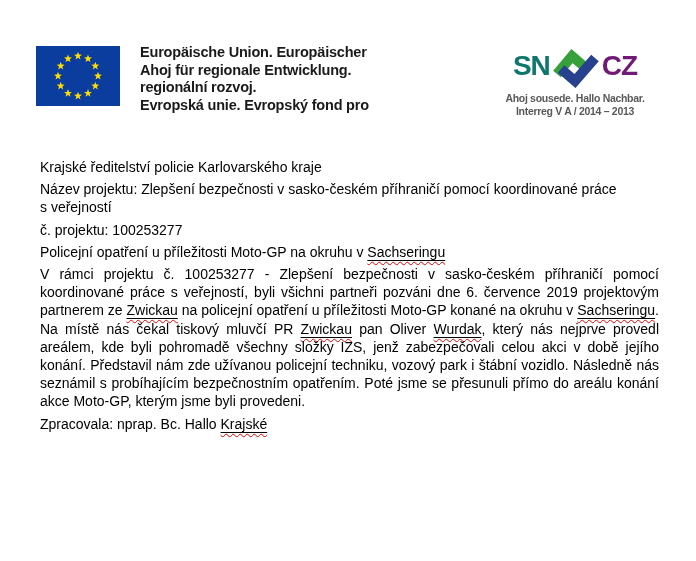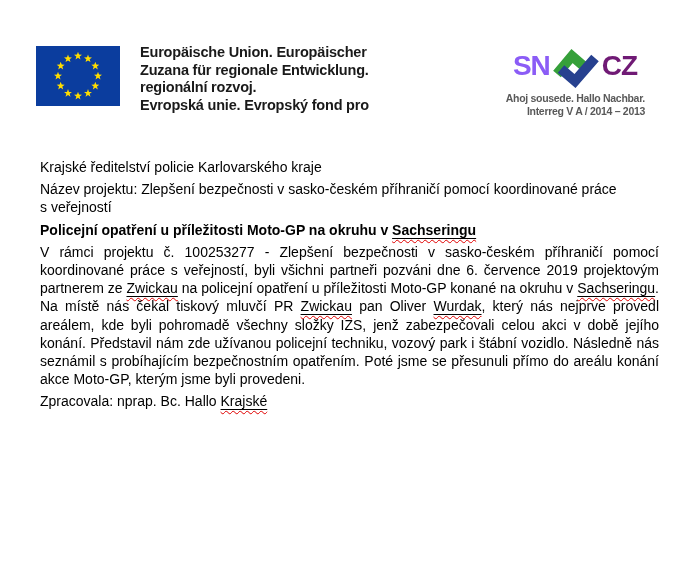--- a/index.html
+++ b/index.html
@@ -14,33 +14,33 @@
     position:absolute; left:140px; top:44px; width:250px;
     font-weight:700; font-size:14.5px; line-height:17.5px; color:#1a1a1a;
     letter-spacing:-0.2px;
   }
   .interreg { position:absolute; left:505px; top:45px; width:140px; }
   .sncz-row { display:flex; align-items:center; justify-content:center; gap:3px; height:42px; }
   .sncz-sn { font-weight:700; font-size:28px; letter-spacing:-1px; }
   .sncz-cz { font-weight:700; font-size:28px; letter-spacing:-1px; }
   .sncz-sym { width:46px; height:40px; margin-top:4px; }
   .tagline {
-    margin-top:5px; text-align:right; font-weight:700; font-size:10.5px;
+    margin-top:5px; text-align:center; font-weight:700; font-size:10.5px;
     line-height:13px; color:#595959; letter-spacing:-0.3px;
   }
 
   
   .doc {
     position:absolute; left:36px; top:154px; width:627px;
     font-size:14px; line-height:18.2px;
   }
   .doc p { margin:4px; }
   .p-project-name { margin-top:35px; }
   .p-project-number { margin-top:14px; }
-  .p-heading { margin-top:32px; font-weight:700; }
+  .p-heading { margin-top:32px; font-weight:400; }
   .p-body { margin-top:14px; text-align:justify; }
   .p-author { margin-top:13px; }
 
   
   .sq {
     text-decoration-line: underline;
     text-decoration-style: wavy;
     text-decoration-color:#e00000;
     text-decoration-thickness:1px;
     text-underline-offset:4px;
@@ -76,46 +76,47 @@
       <use href="#star" x="32" y="47.32"></use>
       <use href="#star" x="24.68" y="40"></use>
       <use href="#star" x="22" y="30"></use>
       <use href="#star" x="24.68" y="20"></use>
       <use href="#star" x="32" y="12.68"></use>
     </svg>
   </div>
 
   <div class="eu-text">
     <div>Europäische Union. Europäischer</div>
-    <div>Zuzana für regionale Entwicklung.</div>
+    <div>Ahoj für regionale Entwicklung.</div>
     <div>regionální rozvoj.</div>
     <div>Evropská unie. Evropský fond pro</div>
   </div>
 
   <div class="interreg">
     <div class="sncz-row">
-      <span class="sncz-sn" style="color:#8b5cf6">SN</span>
+      <span class="sncz-sn" style="color:#0f766e">SN</span>
       <svg class="sncz-sym" viewBox="0 0 44 40" xmlns="http://www.w3.org/2000/svg">
         <polyline points="3,26 18,8 33,21" fill="none" stroke="#36a03a" stroke-width="10"></polyline>
         <polyline points="7,21 21,33 41,10" fill="none" stroke="#27418f" stroke-width="10"></polyline>
       </svg>
       <span class="sncz-cz" style="color:#701a75">CZ</span>
     </div>
     <div class="tagline">
       <div>Ahoj sousede. Hallo Nachbar.</div>
       <div>Interreg V A / 2014 – 2013</div>
     </div>
   </div>
 
   <div class="doc">
 
     <p class="p-department">Krajské ředitelství policie Karlovarského kraje</p>
 
     <p class="p-project-name">Název projektu: Zlepšení bezpečnosti v&nbsp;sasko-českém příhraničí pomocí koordinované práce s&nbsp;veřejností</p>
 
+    <p class="p-project-number">č. projektu: 100253277</p>
 
     <p class="p-heading"><span>Policejní opatření u příležitosti Moto-GP na okruhu v </span><span class="sq"><span class="ul">Sachseringu</span></span></p>
 
     <p class="p-body"><span>V rámci projektu č. 100253277 - Zlepšení bezpečnosti v&nbsp;sasko-českém příhraničí pomocí koordinované práce s&nbsp;veřejností, byli všichni partneři pozváni dne 6. července 2019 projektovým partnerem ze </span><span class="sq"><span class="ul">Zwickau</span></span><span> na policejní opatření u příležitosti Moto-GP konané na okruhu v </span><span class="sq"><span class="ul">Sachseringu</span></span><span>. Na místě nás čekal tiskový mluvčí PR </span><span class="sq"><span class="ul">Zwickau</span></span><span> pan Oliver </span><span class="sq"><span class="ul">Wurdak</span></span><span>, který nás nejprve provedl areálem, kde byli pohromadě všechny složky IZS, jenž zabezpečovali celou akci v&nbsp;době jejího konání. Představil nám zde užívanou policejní techniku, vozový park i&nbsp;štábní vozidlo. Následně nás seznámil s&nbsp;probíhajícím bezpečnostním opatřením. Poté jsme se přesunuli přímo do areálu konání akce Moto-GP, kterým jsme byli provedeni.</span></p>
 
     <p class="p-author"><span>Zpracovala: nprap. Bc. Hallo </span><span class="sq"><span class="ul">Krajské</span></span></p>
 
   </div>
 </div>
 

